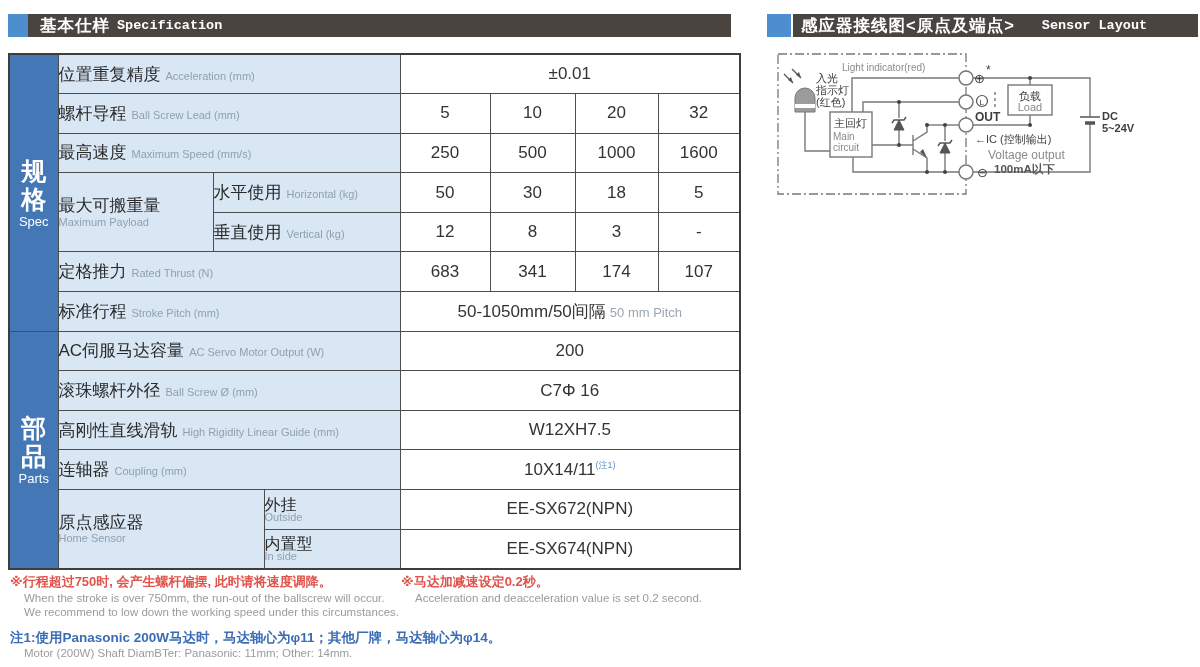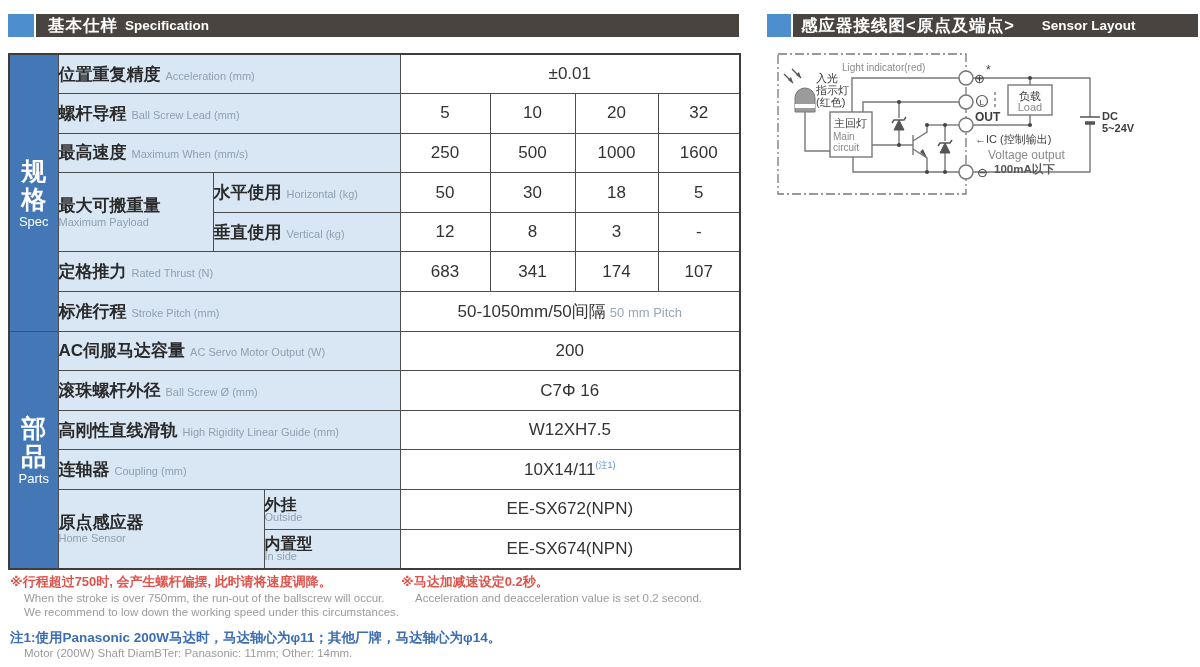--- a/index.html
+++ b/index.html
@@ -6,34 +6,34 @@
   .canvas {
     position:relative; width:1200px; height:667px; background:#ffffff;
     font-family:"Liberation Sans","DejaVu Sans",sans-serif; overflow:hidden;
   }
   
   .hdr-sq { position:absolute; top:14px; height:23px; background:#4d8fce; }
   .sq-left  { left:8px;  width:26px; }
   .sq-right { left:767px; width:24px; }
   .hdr-bar { position:absolute; top:14px; height:23px; background:#494440; color:#fff;
              display:flex; align-items:center; box-sizing:border-box; }
-  .bar-left  { left:36px;  width:703px; padding-left:12px; }
+  .bar-left  { left:28px;  width:703px; padding-left:12px; }
   .bar-right { left:793px; width:405px; padding-left:8px;gap:20px; }
   .hdr-zh { font-weight:bold; font-size:16.5px; letter-spacing:1px; }
-  .hdr-en { font-weight:bold; font-size:13.5px; margin-left:7px; }
+  .hdr-en { font-weight:bold; font-size:13.5px; margin-left:7px;font-family:Liberation Mono, monospace; }
   
   table.spec { position:absolute; left:8px; top:53px; width:731px; border-collapse:collapse;
                table-layout:fixed; border:2px solid #3d3d3d; }
   table.spec td { border:1px solid #4d4d4d; box-sizing:border-box; padding:0; }
   table.spec tr { height:39.6px; }
   td.side { background:#4377b6; color:#fff; text-align:center; vertical-align:middle; }
   .side-zh span { display:block; font-size:25px; font-weight:bold; line-height:1.12; }
   .side-en { font-size:13px; margin-top:1px; }
   td.lbl { background:#d9e7f4; padding-left:10px; vertical-align:middle; }
-  .zh { font-size:17px; font-weight:700; color:#2a2a2a; }
+  .zh { font-size:17px; font-weight:400; color:#2a2a2a; }
   .en { font-size:11px; color:#8fa0b0; margin-left:5px; }
   .stack .zh, .stack .en { display:block; margin-left:0; line-height:1.15; }
   td.lbl.small .zh { font-size:16px; }
   td.lbl.small .stack .en { line-height:1; margin-top:-2px; }
   td.val { background:#fff; text-align:center; vertical-align:middle; font-size:17px; color:#333;border-radius:18px; }
   td.val .unit-en { font-size:13px; color:#9aa7b3; margin-left:4px; }
   sup.ref { font-size:9px; color:#5a8fd0; vertical-align:super; }
   
   .notes { position:absolute; font-size:13px; line-height:1.3; }
   .n-left  { left:10px;  top:574px; width:400px; }
@@ -92,21 +92,21 @@
       <td class="lbl" colspan="3">
         <span class="zh">螺杆导程</span><span class="en">Ball Screw Lead (mm)</span>
       </td>
       <td class="val">5</td>
       <td class="val">10</td>
       <td class="val">20</td>
       <td class="val">32</td>
     </tr>
     <tr>
       <td class="lbl" colspan="3">
-        <span class="zh">最高速度</span><span class="en">Maximum When (mm/s)</span>
+        <span class="zh">最高速度</span><span class="en">Maximum Speed (mm/s)</span>
       </td>
       <td class="val">250</td>
       <td class="val">500</td>
       <td class="val">1000</td>
       <td class="val">1600</td>
     </tr>
     <tr>
       <td class="lbl stack" rowspan="2">
         <span class="stack"><span class="zh">最大可搬重量</span><span class="en">Maximum Payload</span></span>
       </td>

